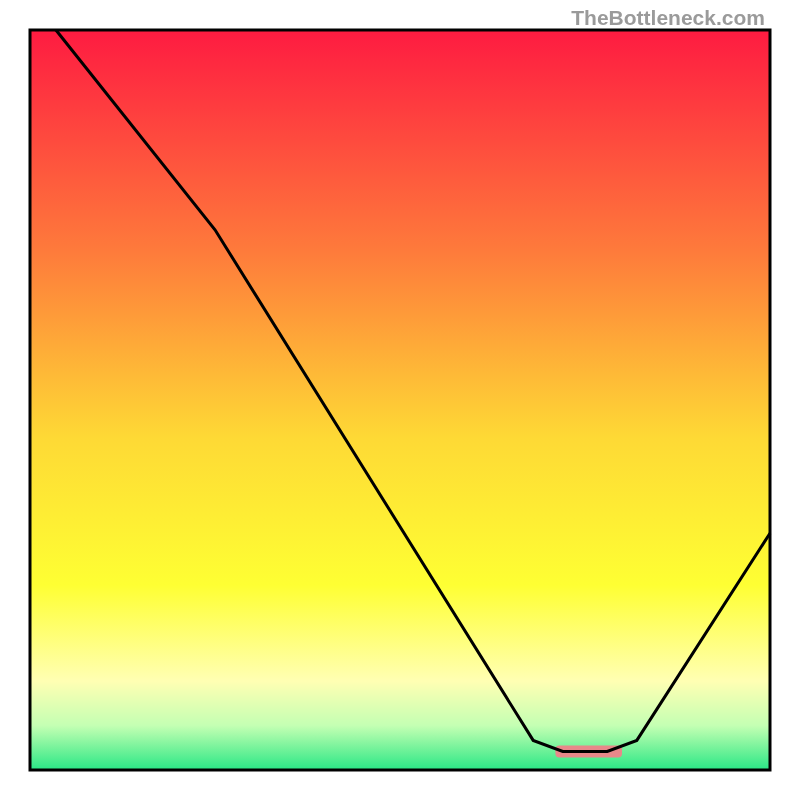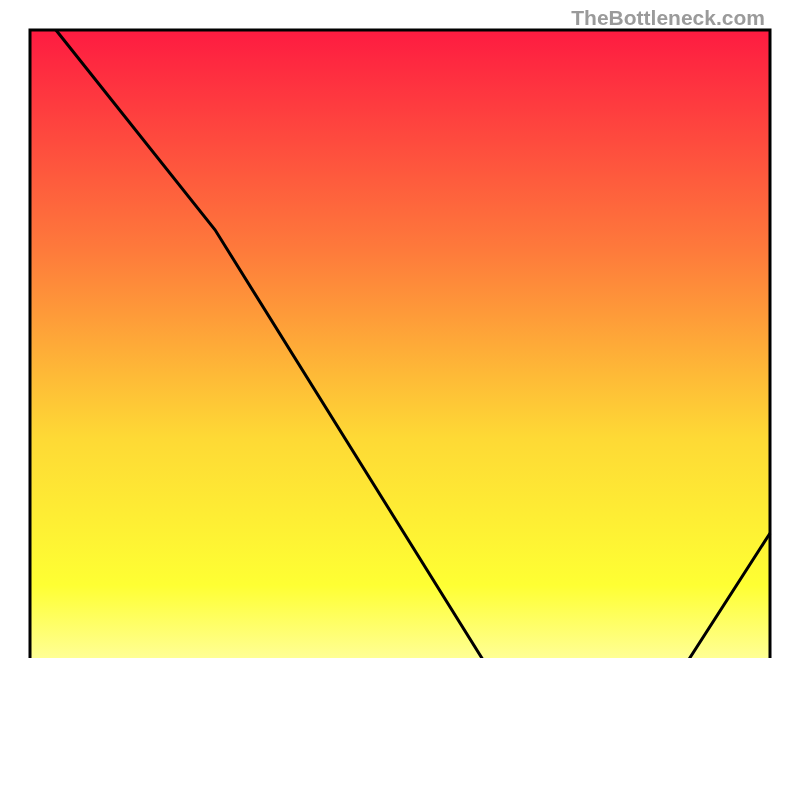--- a/index.html
+++ b/index.html
@@ -3,21 +3,21 @@
 <meta charset="utf-8">
 <style>
 body {
   margin: 0;
   padding: 0;
   background: #fff;
   font-family: Arial, sans-serif;
 }
 .container {
   width: 800px;
-  height: 658px;
+  height: 800px;
   position: relative;
 }
 .watermark {
   position: absolute;
   top: 6px;
   right: 35px;
   color: #9a9a9a;
   font-size: 21px;
   font-weight: bold;
   font-family: Arial, sans-serif;

